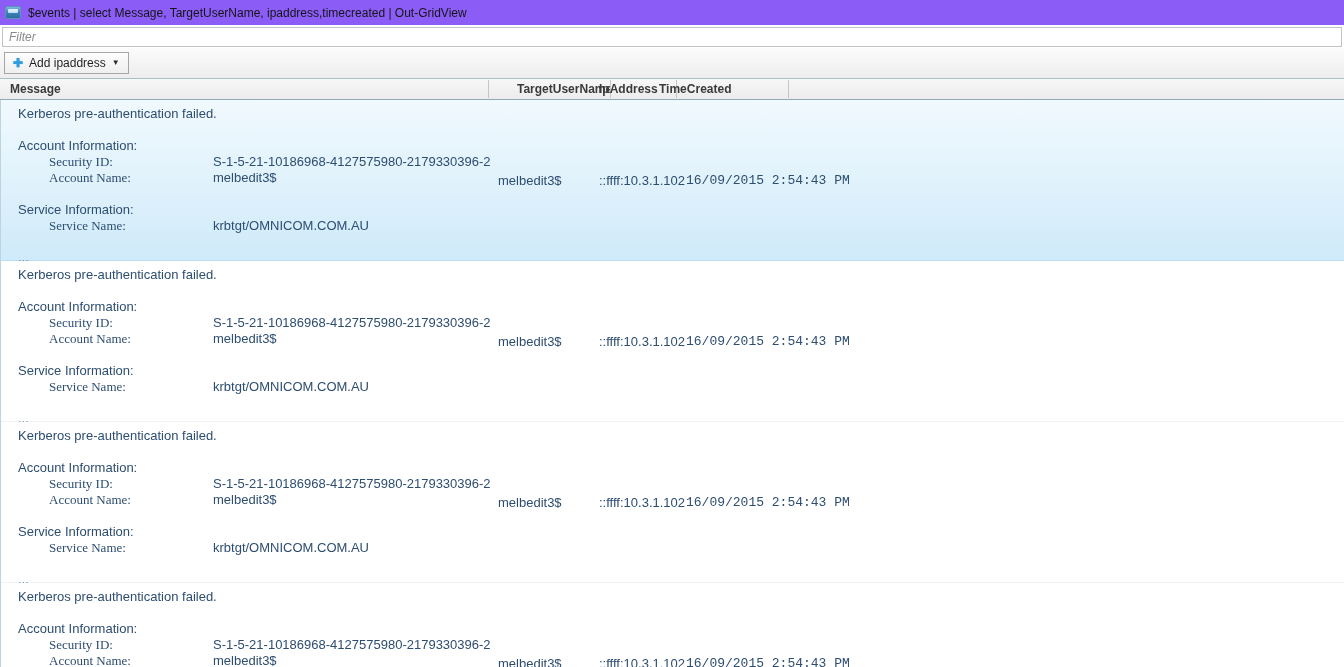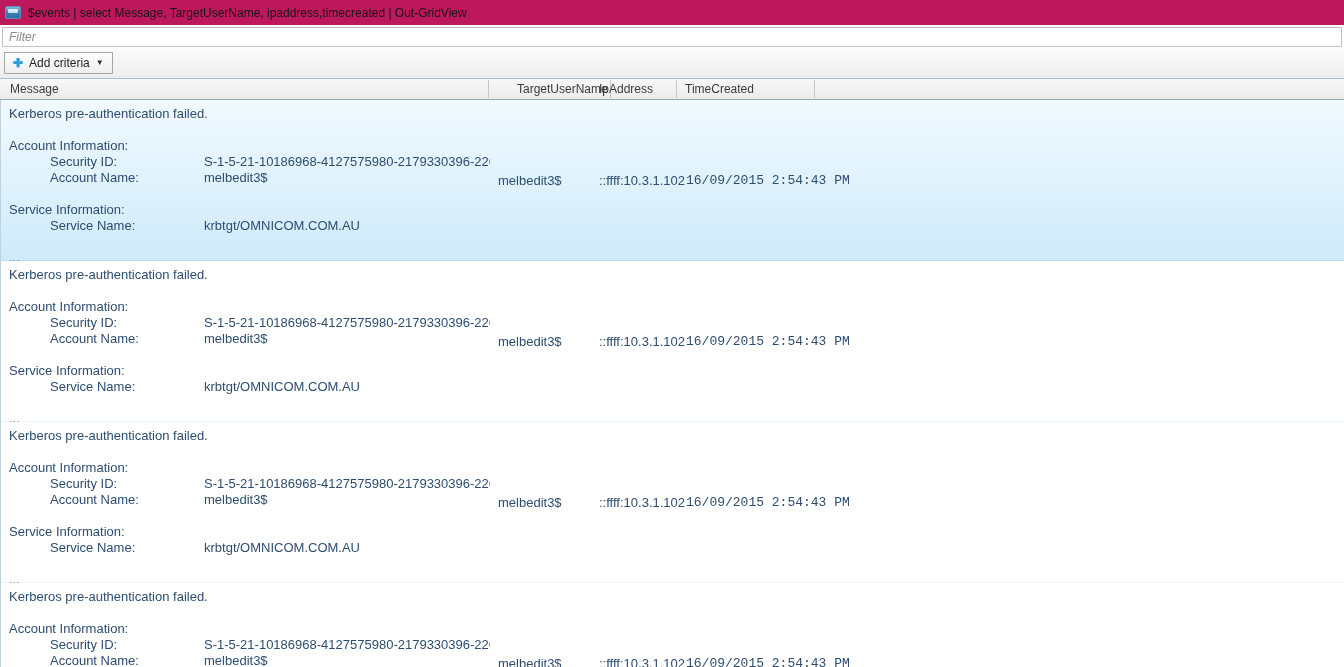--- a/index.html
+++ b/index.html
@@ -5,21 +5,21 @@
   * { box-sizing: border-box; margin: 0; padding: 0; }
   html, body { width: 1344px; height: 667px; overflow: hidden; background: #fff; }
   body { font-family: "Liberation Sans", sans-serif; }
 
   
   .titlebar {
     height: 25px;
     display: flex;
     align-items: center;
     padding-left: 5px;
-    background: #be185d;
+    background: #8b5cf6;
   }
   .app-icon {
     width: 16px; height: 13px;
     border-radius: 2px;
     background: linear-gradient(180deg, #7db9e0 0%, #3d85ba 45%, #2d6ea3 100%);
     border: 1px solid #5d93b8;
     position: relative;
     flex: 0 0 auto;
   }
   .app-icon::after {
@@ -91,25 +91,26 @@
   }
   .hcell {
     position: absolute;
     top: 1px; bottom: 1px;
     display: flex;
     align-items: center;
     padding-left: 8px;
     border-right: 1px solid #c6c6c6;
     white-space: nowrap;
     overflow: hidden;
+    font-weight: bold;
   }
   .hcell-message { left: 2px;   width: 487px; }
   .hcell-target  { left: 509px; width: 102px; }
   .hcell-ip      { left: 591px; width: 86px;  }
-  .hcell-time    { left: 677px; width: 138px; }
+  .hcell-time    { left: 651px; width: 138px; }
   .hcell-empty   { left: 815px; width: 529px; border-right: none; }
 
   
   .grid-body {
     position: relative;
     height: 568px;
     overflow: hidden;
     background: #fff;
     border-left: 1px solid #bdd3e0;
   }
@@ -122,26 +123,26 @@
     color: #2d4d71;
   }
   .grow.selected {
     background: linear-gradient(180deg, #f1f9fe 0%, #e2f3fc 45%, #cfeafa 100%);
     border-bottom: 1px solid #bbdff2;
   }
   .cell-message {
     position: absolute;
     left: 0; top: 0;
     width: 489px;
-    padding: 6px 0 0 8px;
+    padding: 6px 0 0 17px;
     overflow: hidden;
     white-space: nowrap;
   }
   .msg-line { position: relative; height: 16px; line-height: 16px; }
-  .ml-label { position: absolute; left: 41px; white-space: nowrap; }
+  .ml-label { position: absolute; left: 31px; white-space: nowrap; font-family: Liberation Serif, serif; }
   .ml-value { position: absolute; left: 195px; white-space: nowrap; }
   .cell-val {
     position: absolute;
     top: 0; height: 100%;
     display: flex;
     align-items: center;
     white-space: nowrap;
   }
   .cell-target { left: 497px; }
   .cell-ip     { left: 598px; justify-content: flex-end; }
@@ -155,21 +156,21 @@
   <div class="title-text">$events | select Message, TargetUserName, ipaddress,timecreated | Out-GridView</div>
 </div>
 
 <div class="filter-strip">
   <input class="filter-input" type="text" placeholder="Filter" style="">
 </div>
 
 <div class="criteria-panel">
   <div class="add-criteria-btn">
     <span class="plus-icon">✚</span>
-    <span>Add criteria</span>
+    <span>Add ipaddress</span>
     <span class="caret-down">▼</span>
   </div>
 </div>
 
 <div class="grid-header">
   <div class="hcell hcell-message">Message</div>
   <div class="hcell hcell-target">TargetUserName</div>
   <div class="hcell hcell-ip">IpAddress</div>
   <div class="hcell hcell-time">TimeCreated</div>
   <div class="hcell hcell-empty"></div>

